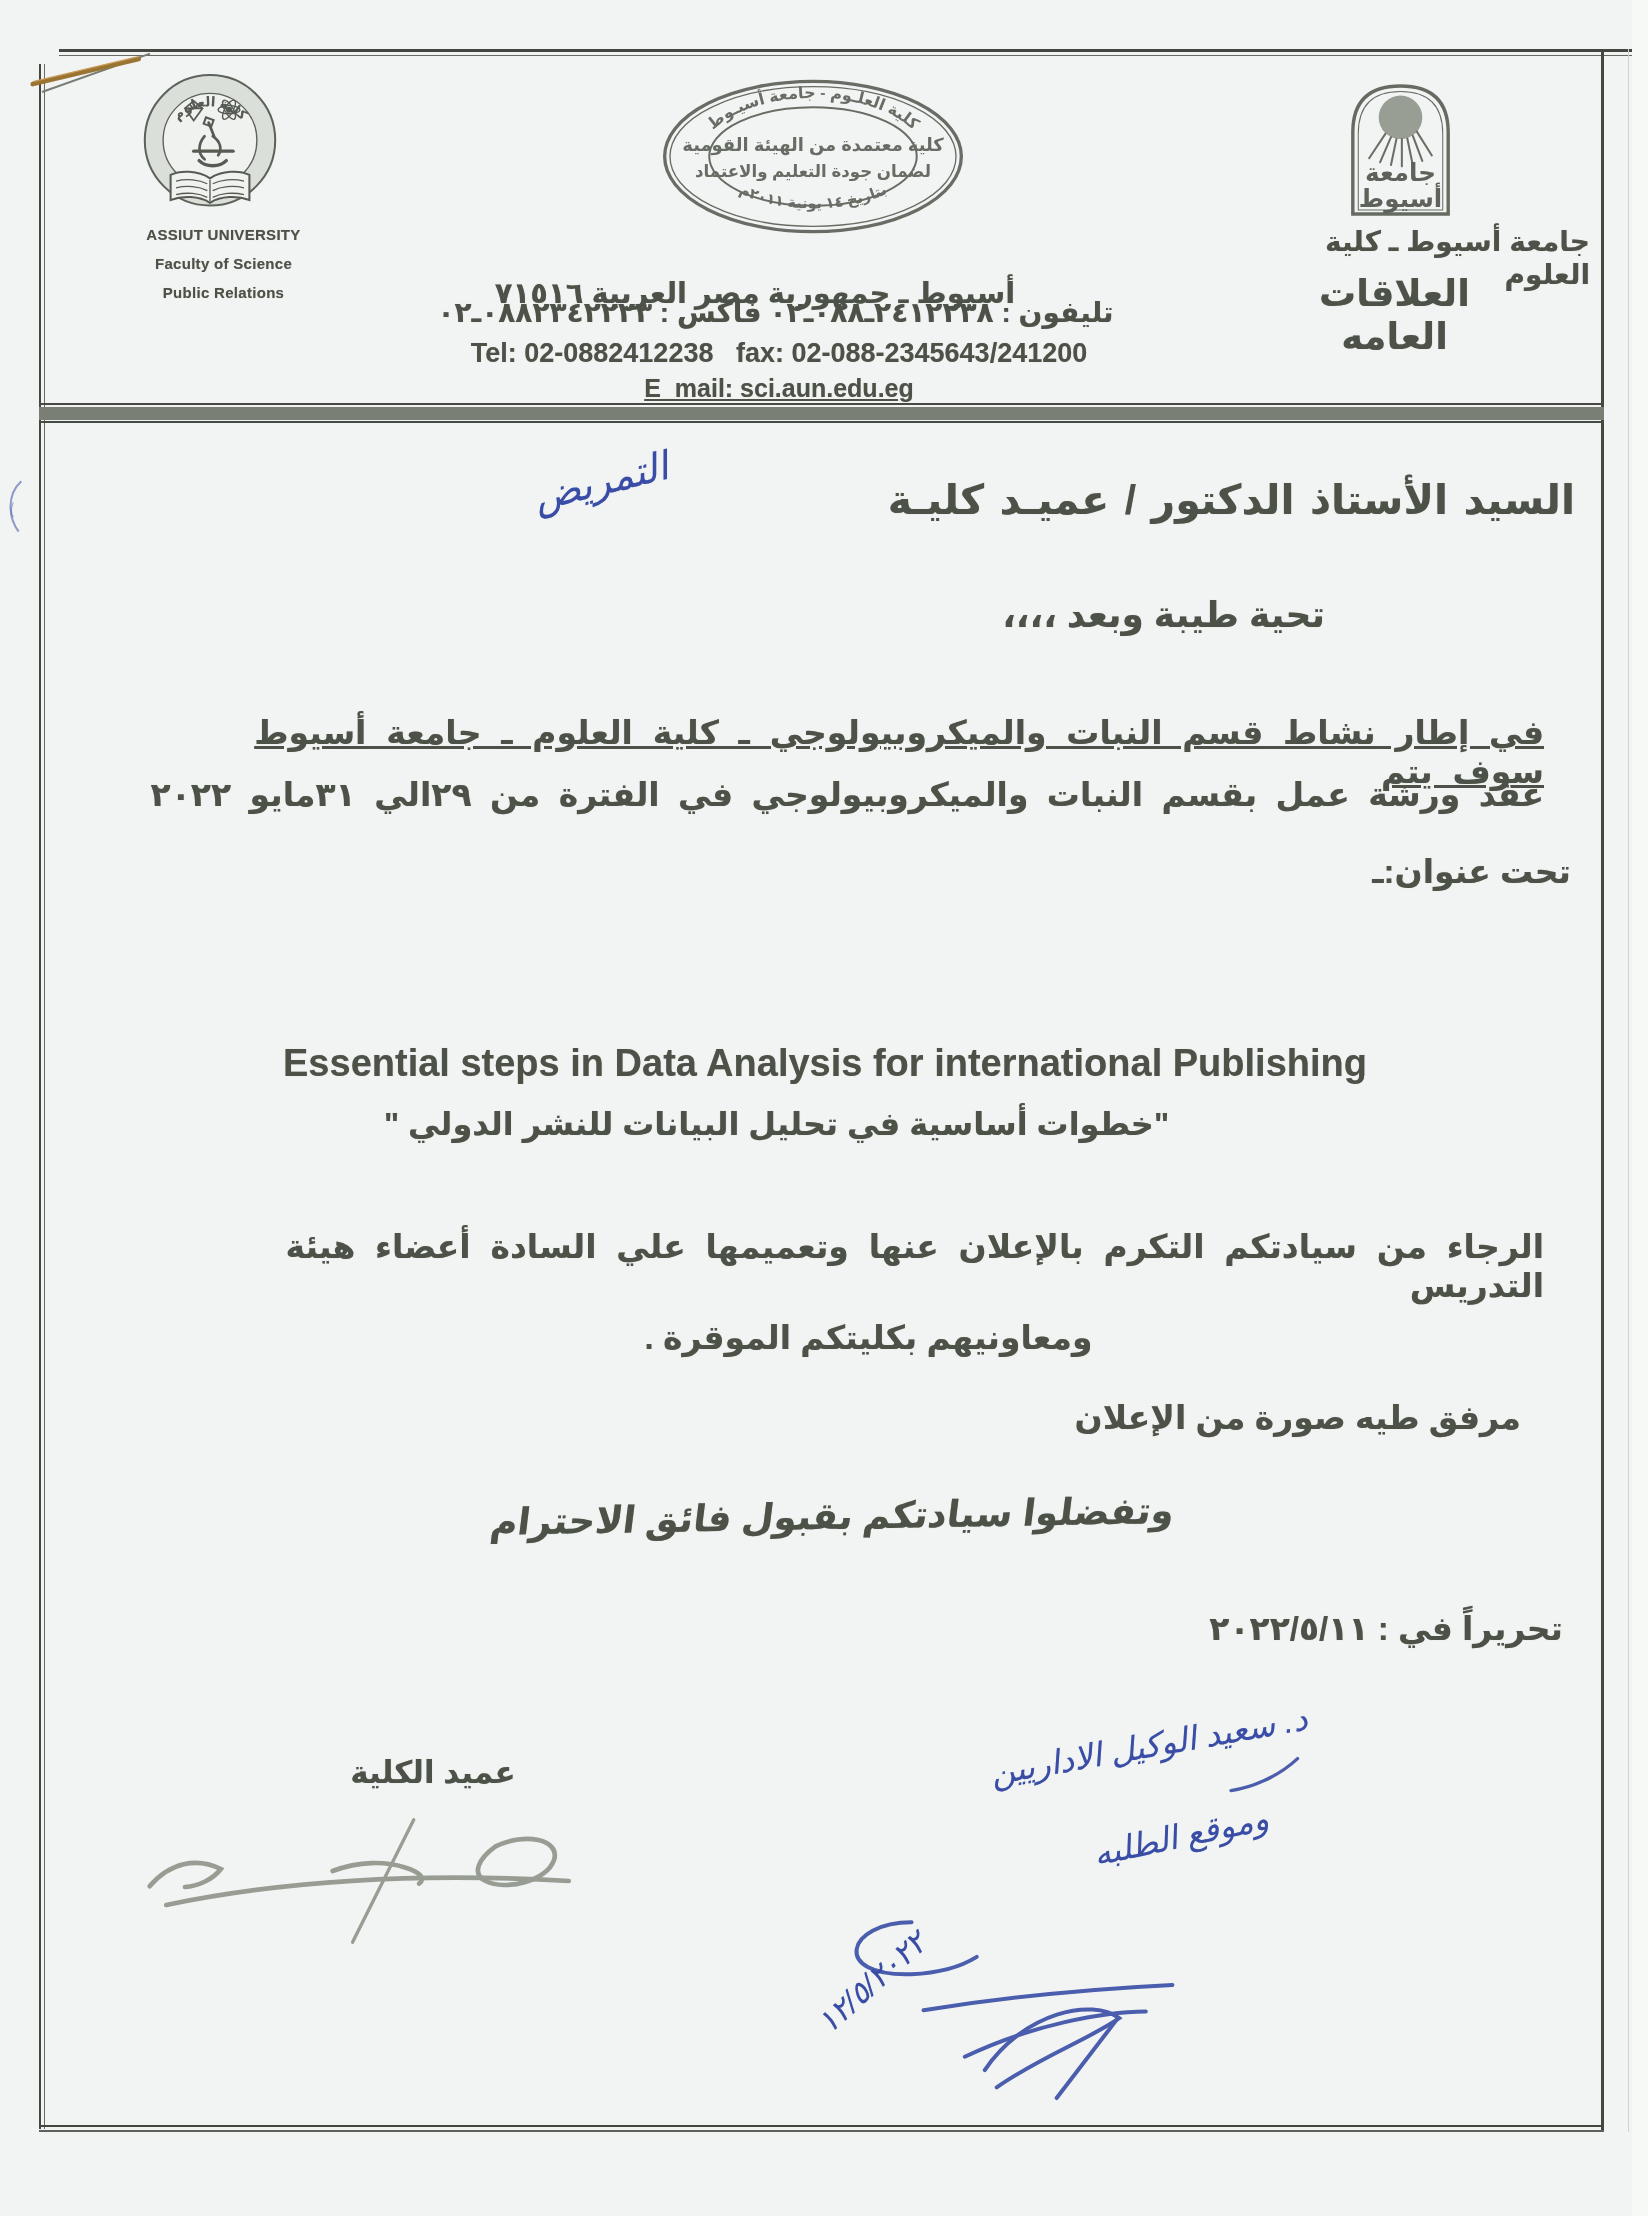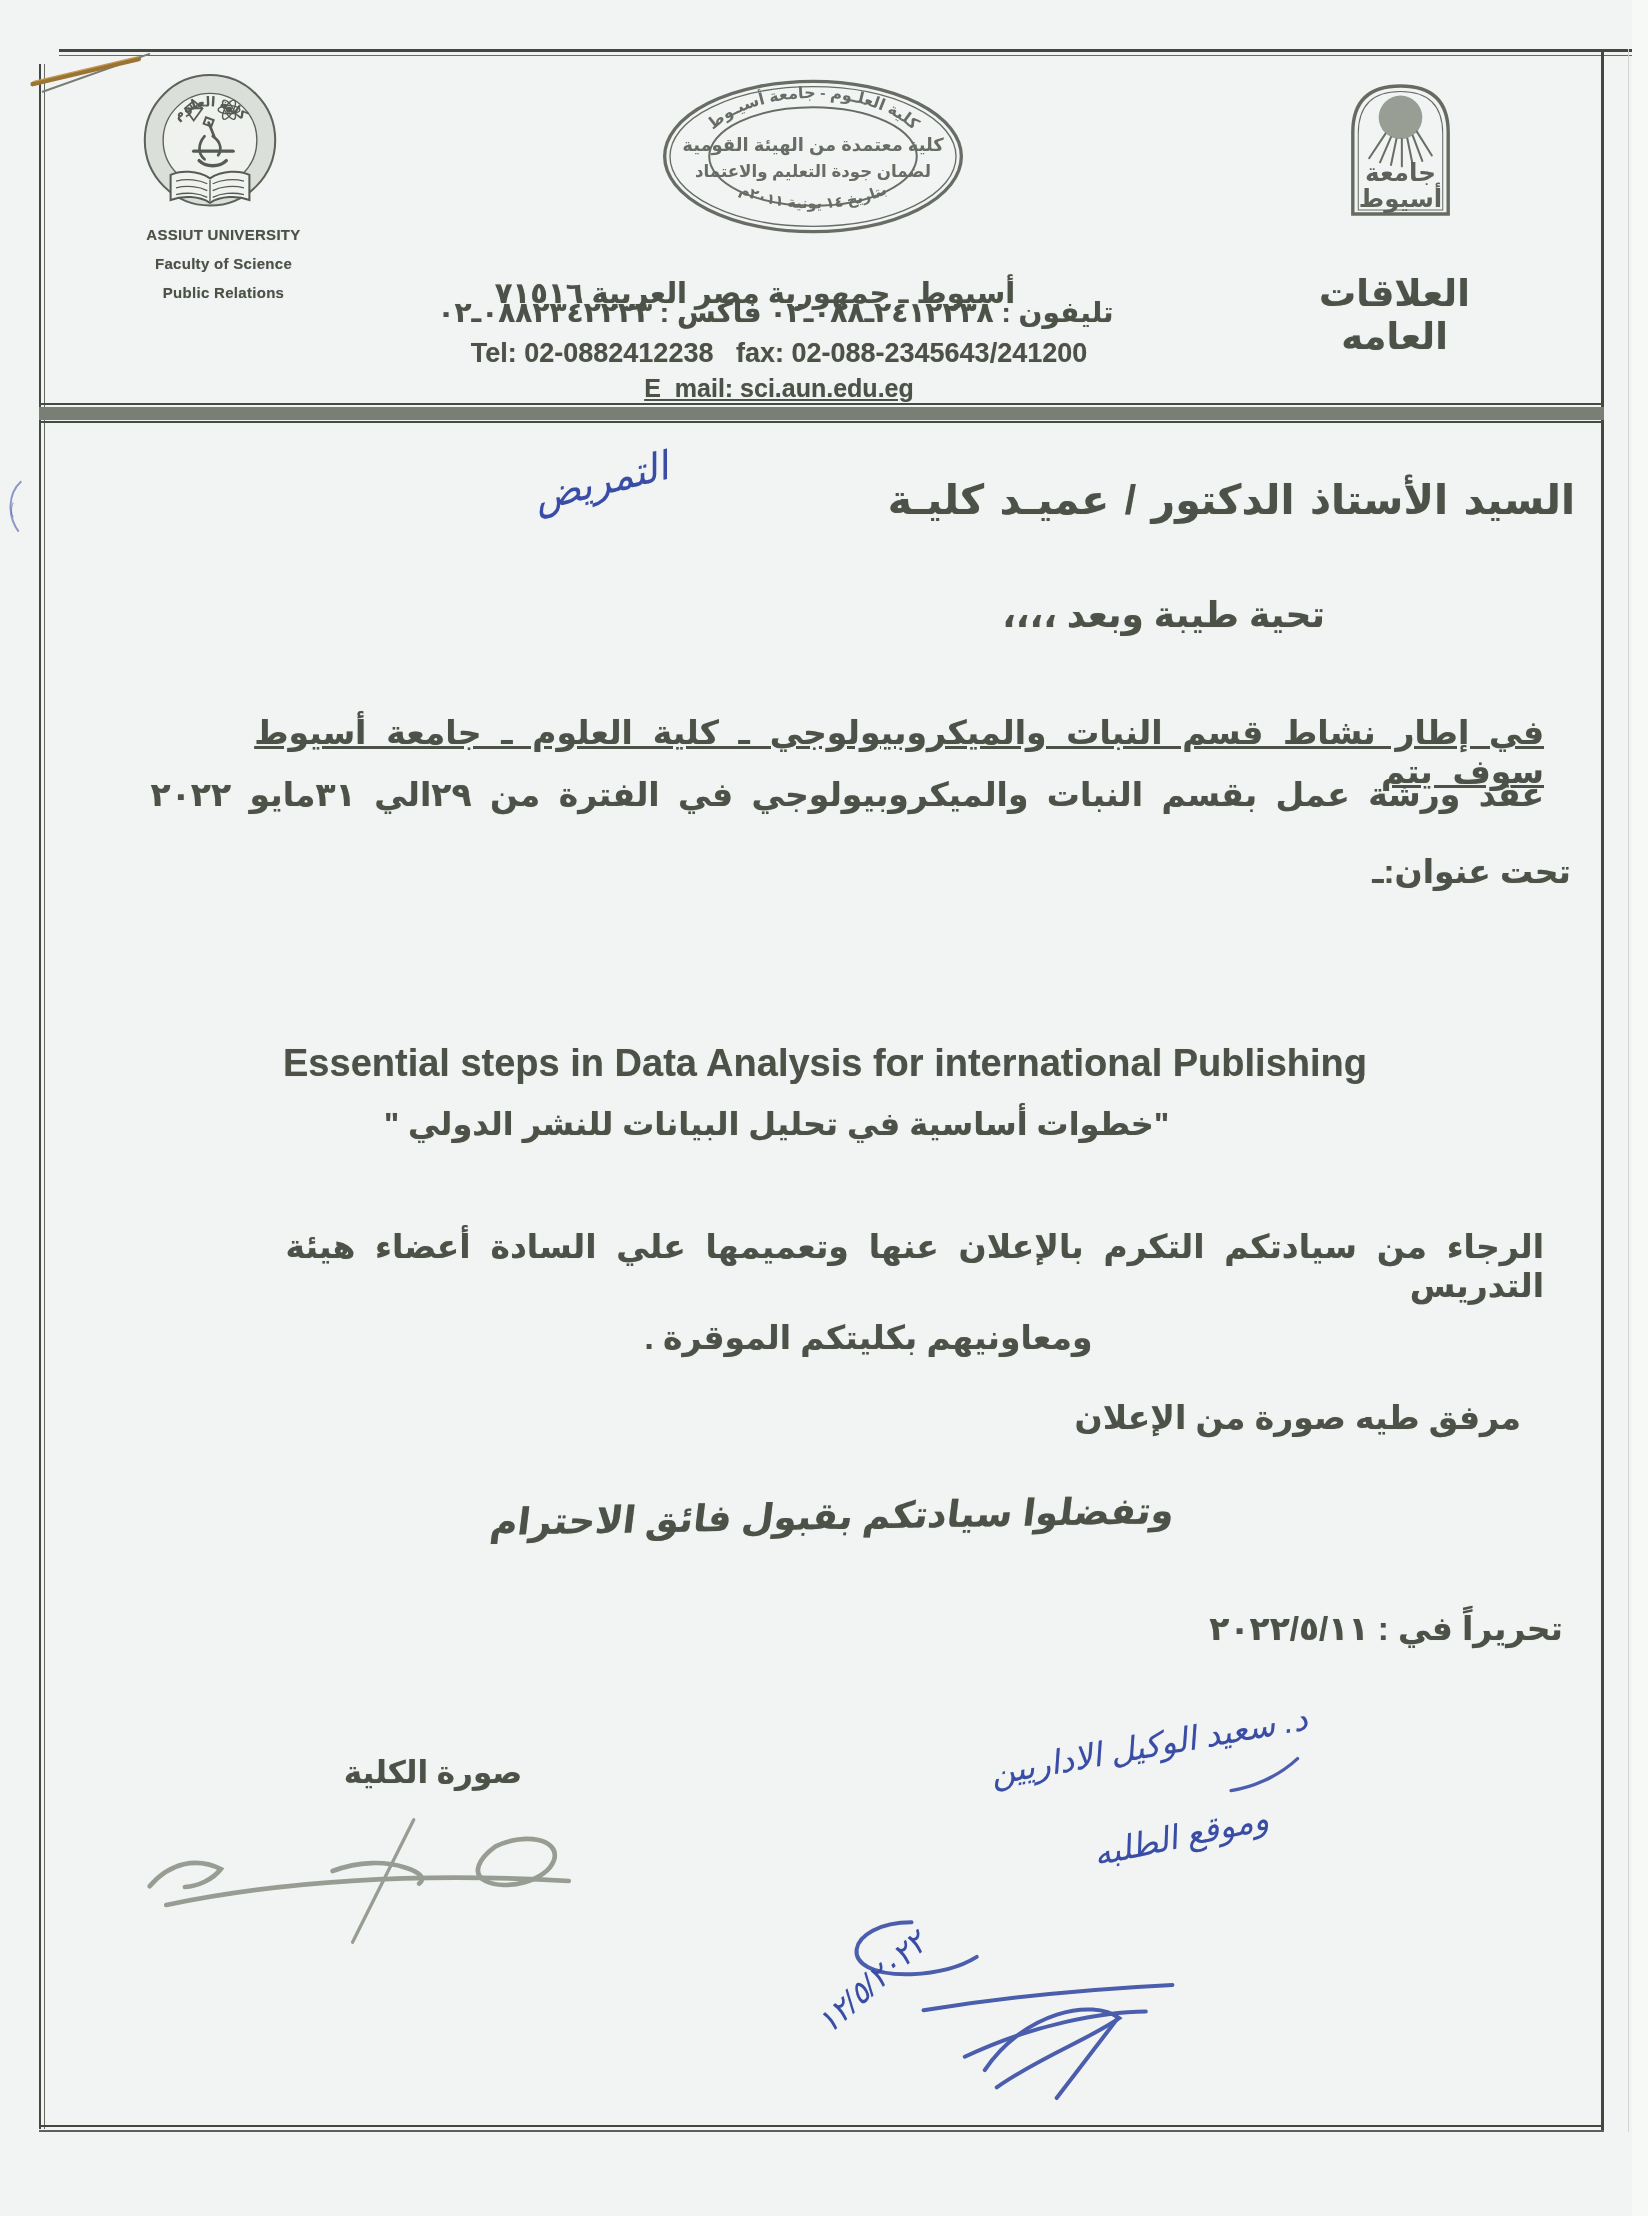--- a/index.html
+++ b/index.html
@@ -110,20 +110,21 @@
       <line x1="74" y1="88" x2="66" y2="126"></line>
         <line x1="82" y1="88" x2="82" y2="128"></line>
       <line x1="90" y1="87" x2="98" y2="126"></line>
         <line x1="98" y1="83" x2="112" y2="120"></line>
       <line x1="104" y1="77" x2="126" y2="112"></line>
     </g>
     <text x="80" y="150" text-anchor="middle" font-size="36" font-weight="bold" fill="#5d625a">جامعة</text>
     <text x="80" y="188" text-anchor="middle" font-size="36" font-weight="bold" fill="#5d625a">أسيوط</text>
   </svg>
 
+  <div class="abs ink ar rgt" style="right:59px;top:225px;width:346px;font-size:28px;">جامعة أسيوط ـ كلية العلوم</div>
   <div class="abs ink ar ctr" style="left:1298px;top:272px;width:193px;font-size:37px;">العلاقات العامه</div>
 
   <div class="abs softline" style="left:39px;top:403px;width:1565px;height:2px;"></div>
   <div class="abs" style="left:39px;top:407px;width:1565px;height:13.3px;background:#7a7f76;"></div>
   <div class="abs softline" style="left:39px;top:421px;width:1565px;height:2px;"></div>
 
   <div class="abs ink ar rgt" style="right:74px;top:476px;font-size:41px;word-spacing:4px;">السيد الأستاذ الدكتور / عميـد كليـة</div>
 
   <div class="abs blue hand ar" style="left:532px;top:459px;font-size:39px;transform:rotate(-14deg);">التمريض</div>
 
@@ -138,21 +139,21 @@
 
   <div class="abs ink ar rgt" style="left:143px;top:1227px;width:1401px;font-size:33px;word-spacing:10.6px;">الرجاء من سيادتكم التكرم  بالإعلان عنها وتعميمها علي السادة أعضاء هيئة التدريس</div>
   <div class="abs ink ar ctr" style="left:579px;top:1318px;width:579px;font-size:33px;">ومعاونيهم بكليتكم الموقرة .</div>
 
   <div class="abs ink ar rgt" style="right:128px;top:1398px;font-size:33px;">مرفق طيه صورة من الإعلان</div>
 
   <div class="abs ink ar ctr" style="left:413px;top:1495px;width:839px;font-size:37px;letter-spacing:0.7px;transform:skewX(-8deg) rotate(-1deg);">وتفضلوا سيادتكم بقبول فائق الاحترام</div>
 
   <div class="abs ink ar rgt" style="right:86px;top:1609px;font-size:33px;text-align:center;">تحريراً في : ٢٠٢٢/٥/١١</div>
 
-  <div class="abs ink ar ctr" style="left:313px;top:1754px;width:240px;font-size:31px;">صورة الكلية</div>
+  <div class="abs ink ar ctr" style="left:313px;top:1754px;width:240px;font-size:31px;">عميد الكلية</div>
 
   <svg class="abs" style="left:133px;top:1805px;" width="479" height="140" viewBox="0 0 720 210">
     <g fill="none" stroke="#979d93" stroke-width="7" stroke-linecap="round">
       <path d="M 25 122 C 55 86 96 78 132 96 C 120 112 97 122 78 123"></path>
       <path d="M 50 150 C 230 113 432 101 655 114"></path>
       <path d="M 545 62 C 590 40 642 52 633 82 C 622 115 560 129 530 114 C 508 103 520 80 545 62"></path>
       <path d="M 300 99 C 340 84 380 84 410 94 C 430 100 441 110 430 118"></path>
       <path d="M 422 22 L 330 206" stroke-width="5"></path>
     </g>
   </svg>

